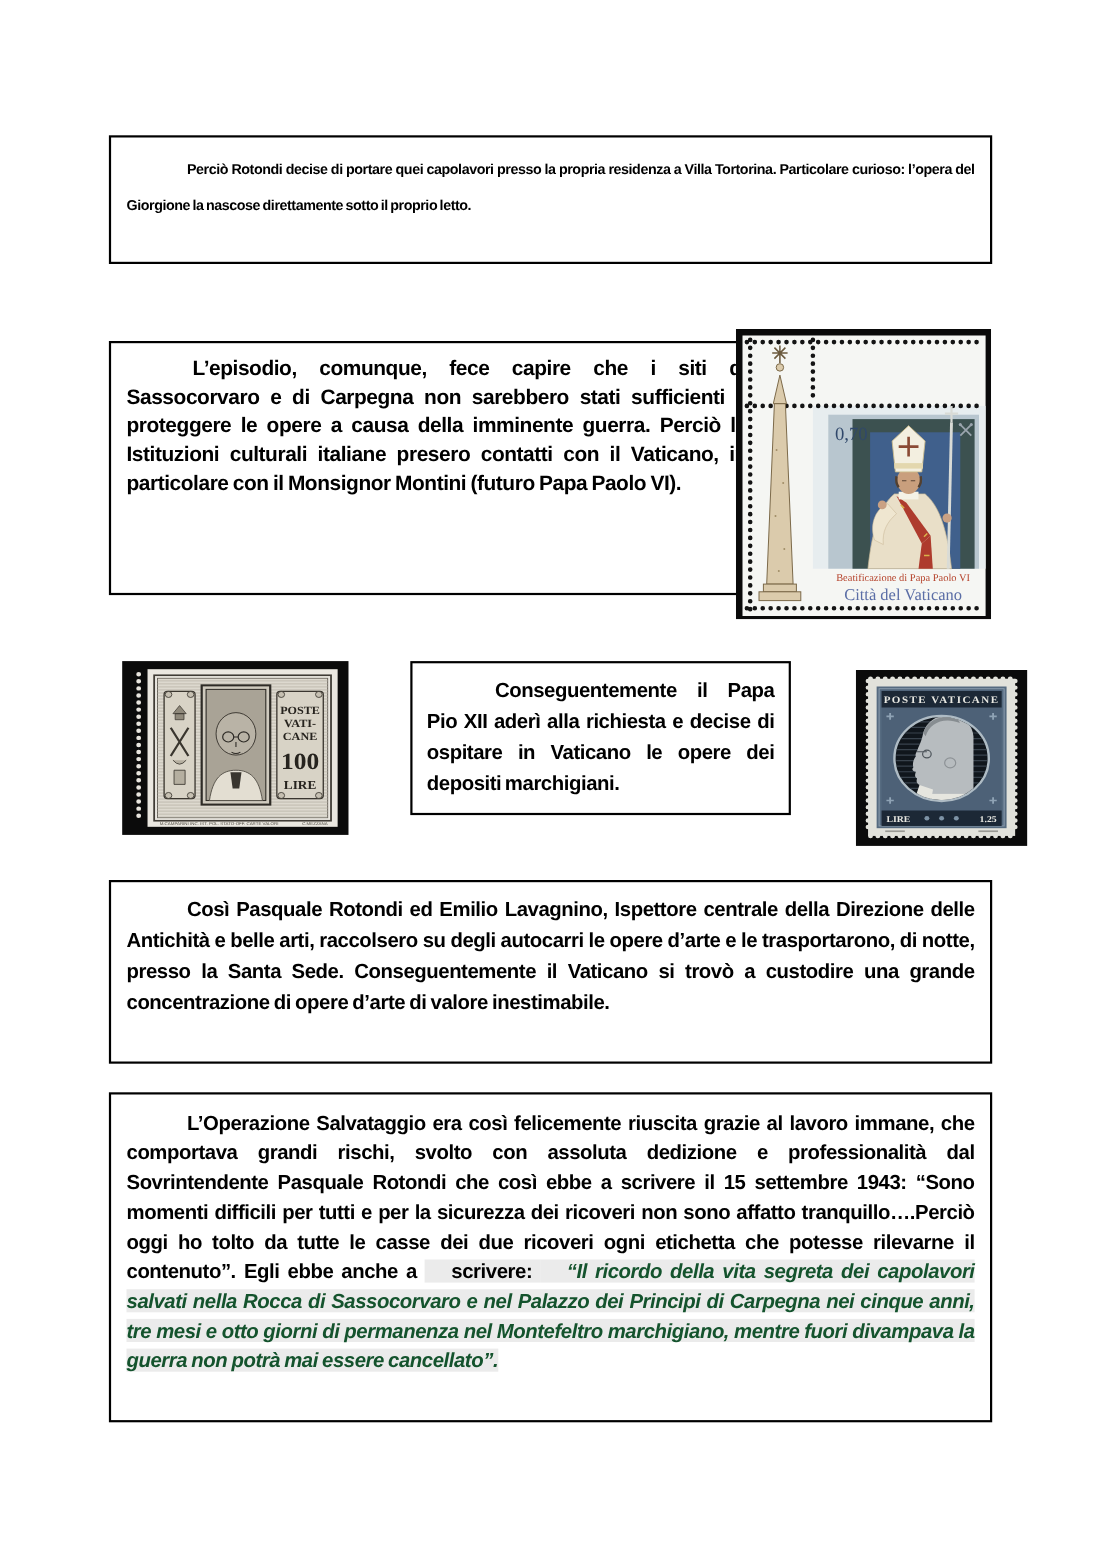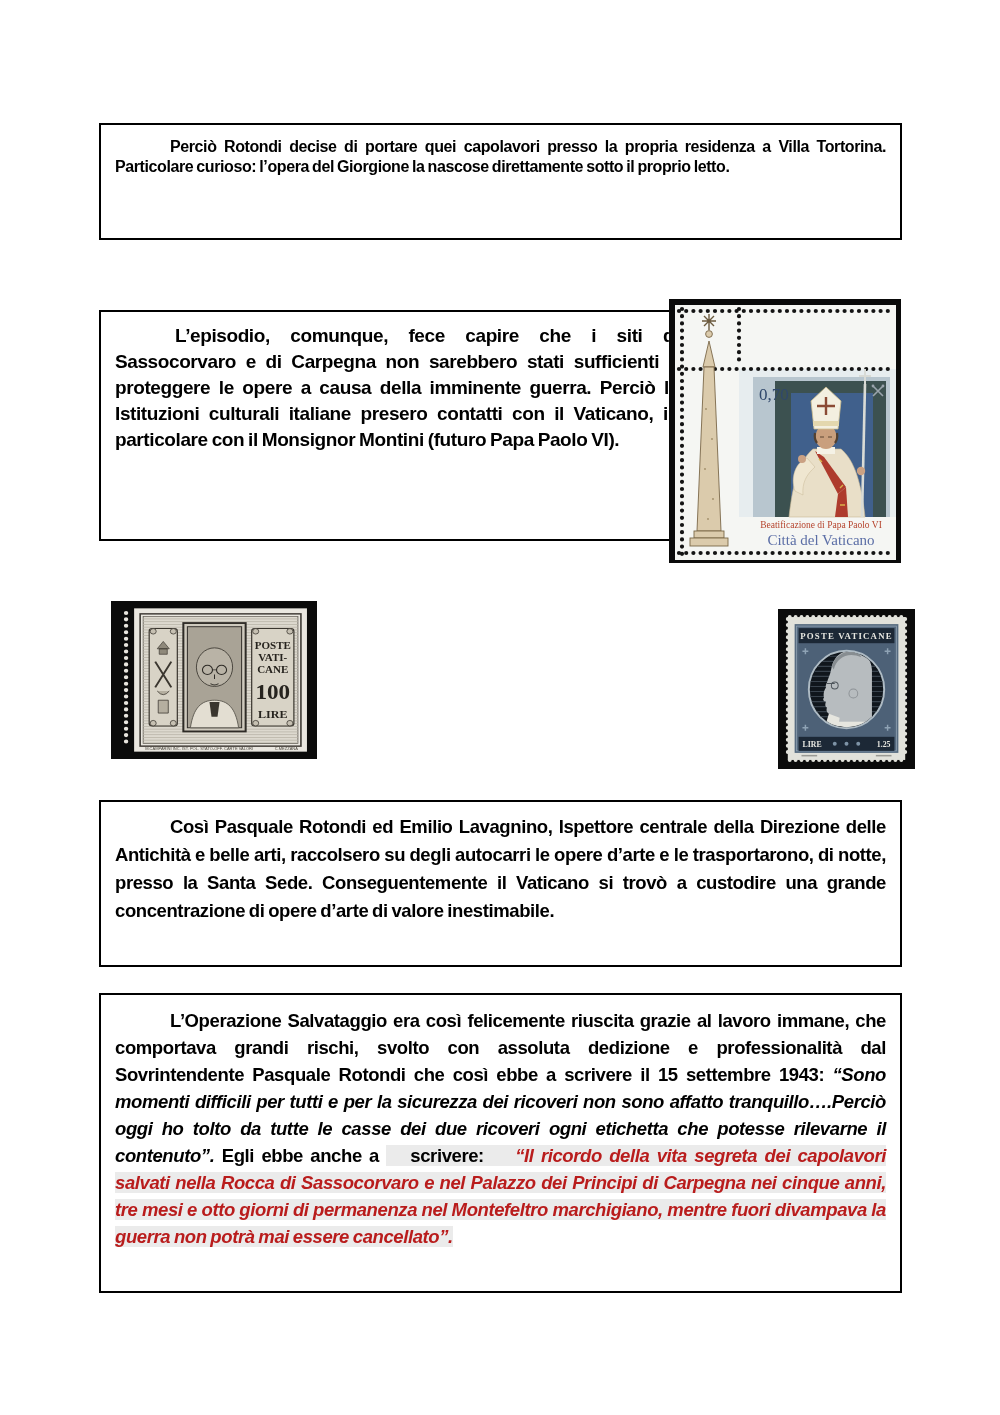--- a/index.html
+++ b/index.html
@@ -9,57 +9,60 @@
     font-family:"Liberation Sans", sans-serif; overflow:hidden;
   }
   .textbox {
     position:absolute; border:2px solid #000; background:#fff;
   }
   .textbox p {
     font-weight:bold; color:#000; text-align:justify;
     letter-spacing:-0.4px; word-spacing:-1px;
   }
   .box1 { left:99px; top:123px; width:803px; height:117px; padding:12px 14px; }
-  .box1 p { font-size:16px; line-height:20px; text-indent:55px; }
+  .box1 p { font-size:13px; line-height:33px; text-indent:55px; }
 
   .box2 { left:99px; top:310px; width:596px; height:231px; padding:11px 14px; }
   .box2 p { font-size:19px; line-height:26px; text-indent:60px; }
 
   .box3 { left:373px; top:601px; width:346px; height:140px; padding:11px 13px; }
   .box3 p { font-size:18.5px; line-height:28px; text-indent:62px; word-spacing:-1.5px; }
 
   .box4 { left:99px; top:800px; width:803px; height:167px; padding:11px 14px; }
   .box4 p { font-size:18.5px; line-height:28px; text-indent:55px; }
 
   .box5 { left:99px; top:993px; width:803px; height:300px; padding:12px 14px; }
   .box5 p { font-size:18.5px; line-height:27px; text-indent:55px; }
 
-  .q-italic { font-style:italic; }
+  .q-italic { }
   .hl { background:#ebebeb;padding-left:24px; }
-  .q-blue { font-style:italic; color:#b91c1c; }
+  .q-blue { font-style:italic; color:#14532d; }
 
   figure.stamp { position:absolute; margin:12px; }
   figure.stamp svg { display:block; width:100%; height:100%; }
   .stamp-paolo { left:657px; top:287px; width:232px; height:264px; }
   .stamp-100  { left:99px;  top:589px; width:206px; height:158px; }
-  .stamp-125  { left:766px; top:597px; width:137px; height:160px;text-align:right; }
+  .stamp-125  { left:766px; top:597px; width:156px; height:160px;text-align:right; }
 </style>
 </head>
 <body>
 
 <div class="page">
 
   <div class="textbox box1">
     <p>Perciò Rotondi decise di portare quei capolavori presso la propria residenza a Villa Tortorina. Particolare curioso: l’opera del Giorgione la nascose direttamente sotto il proprio letto.</p>
   </div>
 
   <div class="textbox box2">
     <p>L’episodio, comunque, fece capire che i siti di Sassocorvaro e di Carpegna non sarebbero stati sufficienti a proteggere le opere a causa della imminente guerra. Perciò le Istituzioni culturali italiane presero contatti con il Vaticano, in particolare con il Monsignor Montini (futuro Papa Paolo VI).</p>
   </div>
 
+  <div class="textbox box3">
+    <p>Conseguentemente il Papa Pio XII aderì alla richiesta e decise di ospitare in Vaticano le opere dei depositi marchigiani.</p>
+  </div>
 
   <div class="textbox box4">
     <p>Così Pasquale Rotondi ed Emilio Lavagnino, Ispettore centrale della Direzione delle Antichità e belle arti, raccolsero su degli autocarri le opere d’arte e le trasportarono, di notte, presso la Santa Sede. Conseguentemente il Vaticano si trovò a custodire una grande concentrazione di opere d’arte di valore inestimabile.</p>
   </div>
 
   <div class="textbox box5">
     <p><span>L’Operazione Salvataggio era così felicemente riuscita grazie al lavoro immane, che comportava grandi rischi, svolto con assoluta dedizione e professionalità dal Sovrintendente Pasquale Rotondi che così ebbe a scrivere il 15 settembre 1943: </span><span class="q-italic">“Sono momenti difficili per tutti e per la sicurezza dei ricoveri non sono affatto tranquillo….Perciò oggi ho tolto da tutte le casse dei due ricoveri ogni etichetta che potesse rilevarne il contenuto”.</span><span> Egli ebbe anche a </span><span class="hl">scrivere: </span><span class="hl q-blue">“Il ricordo della vita segreta dei capolavori salvati nella Rocca di Sassocorvaro e nel Palazzo dei Principi di Carpegna nei cinque anni, tre mesi e otto giorni di permanenza nel Montefeltro marchigiano, mentre fuori divampava la guerra non potrà mai essere cancellato”.</span></p>
   </div>
 
   <figure class="stamp stamp-paolo">

